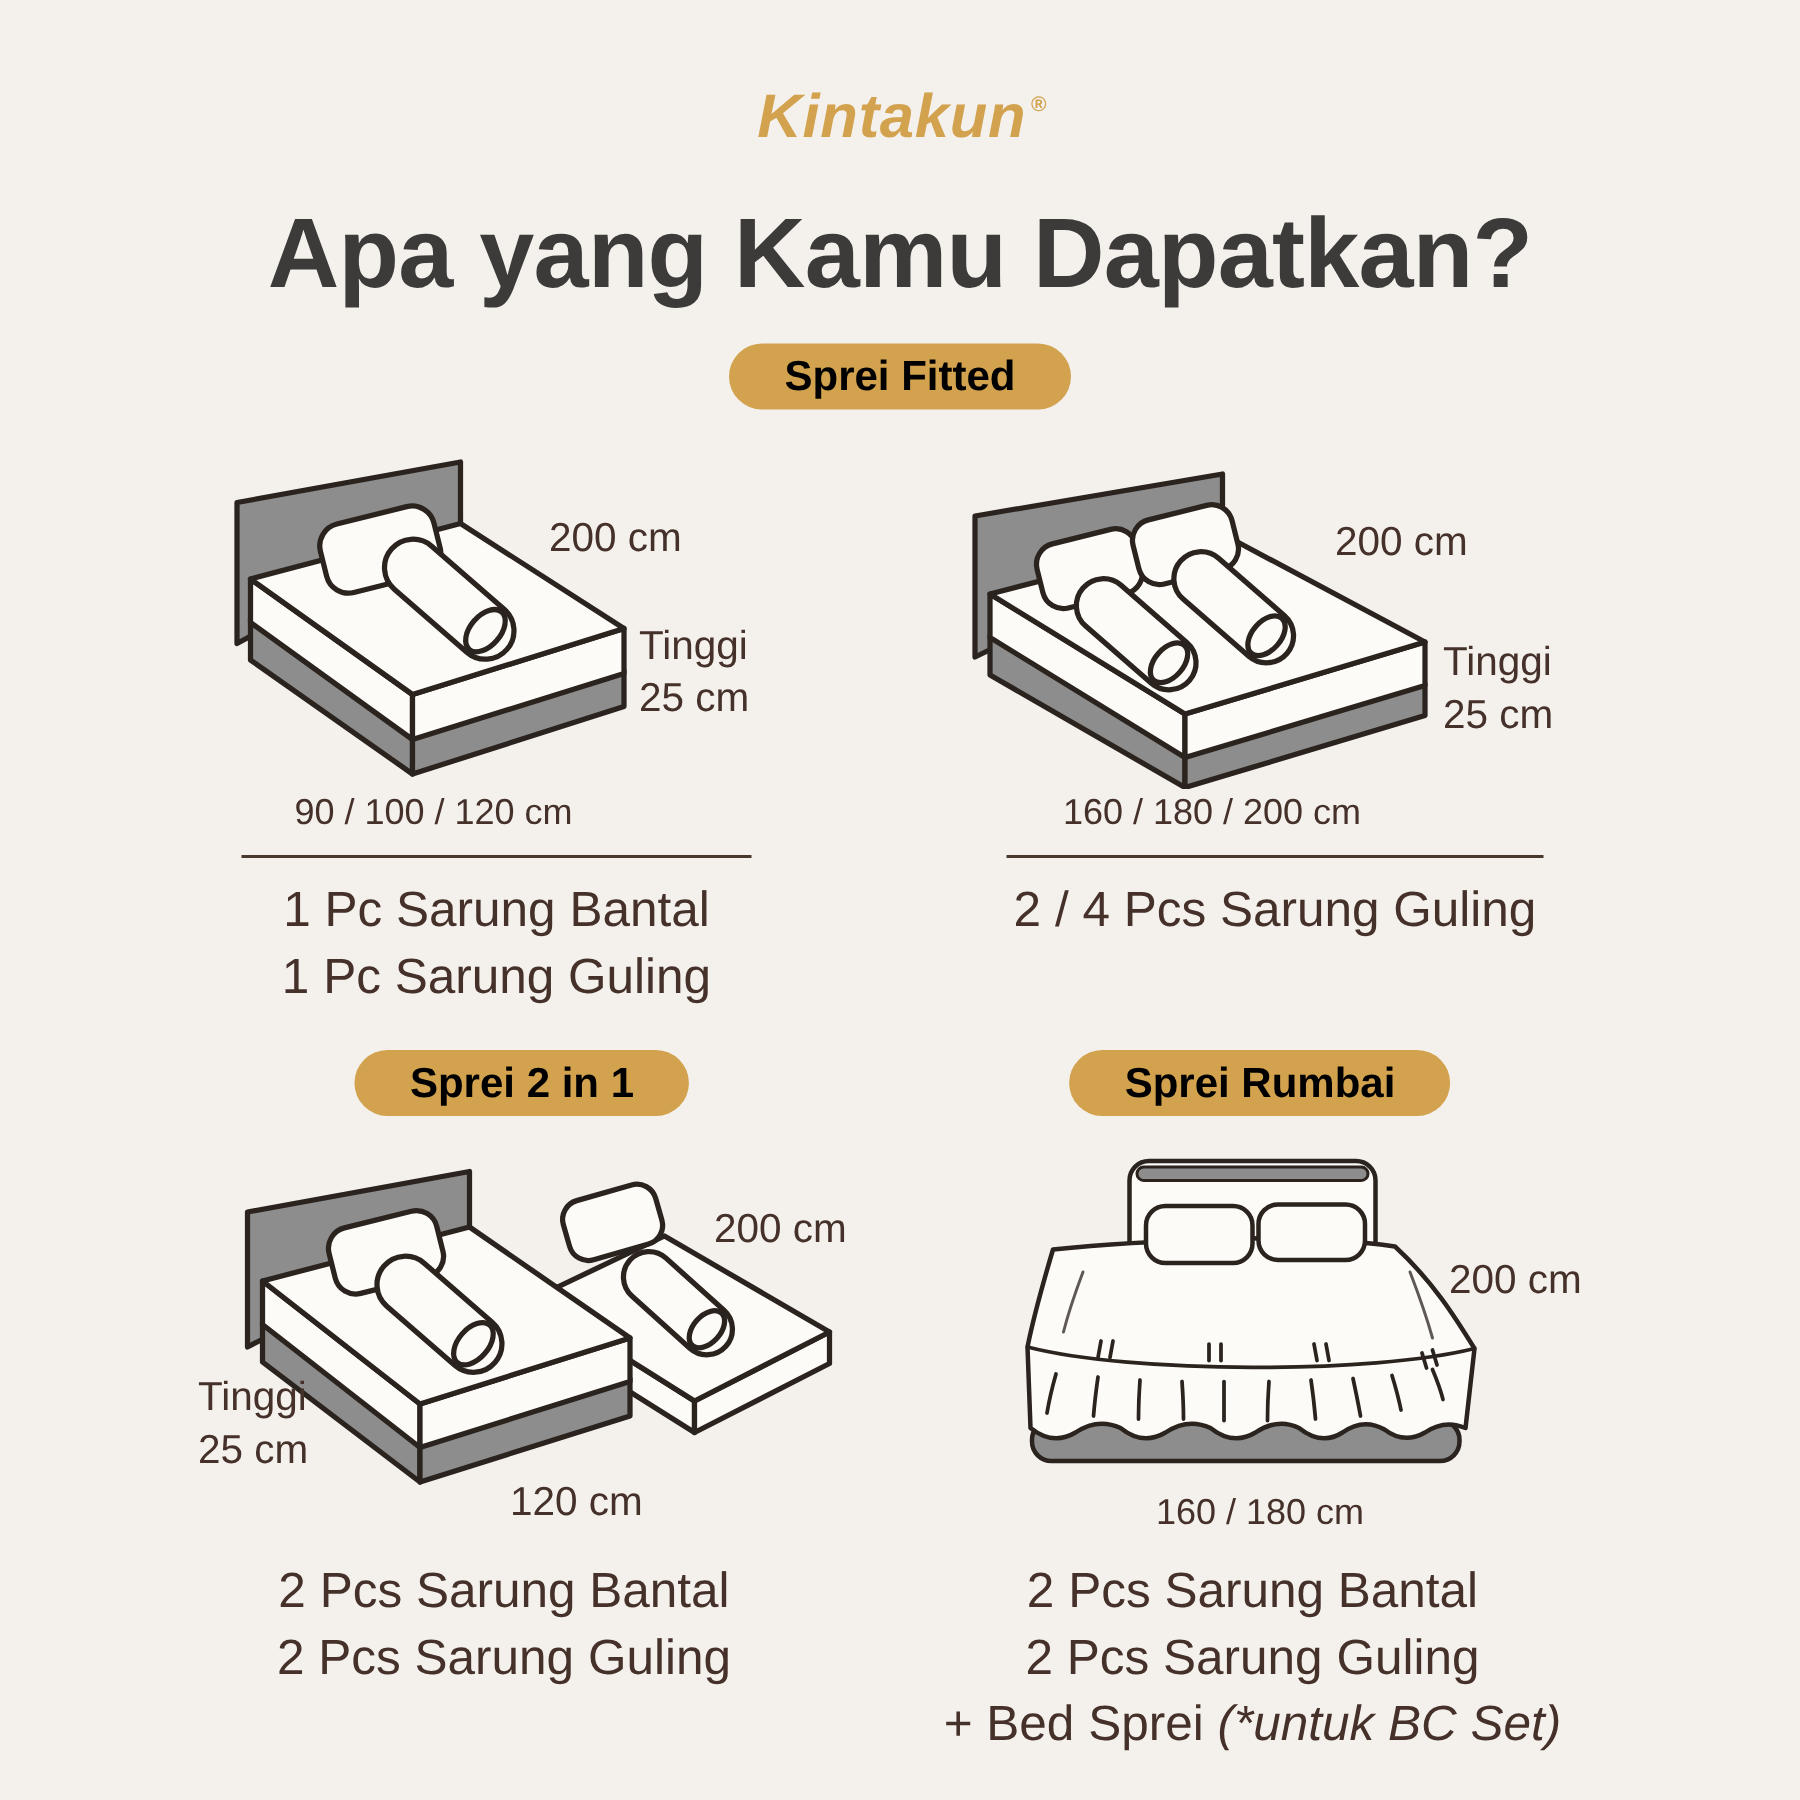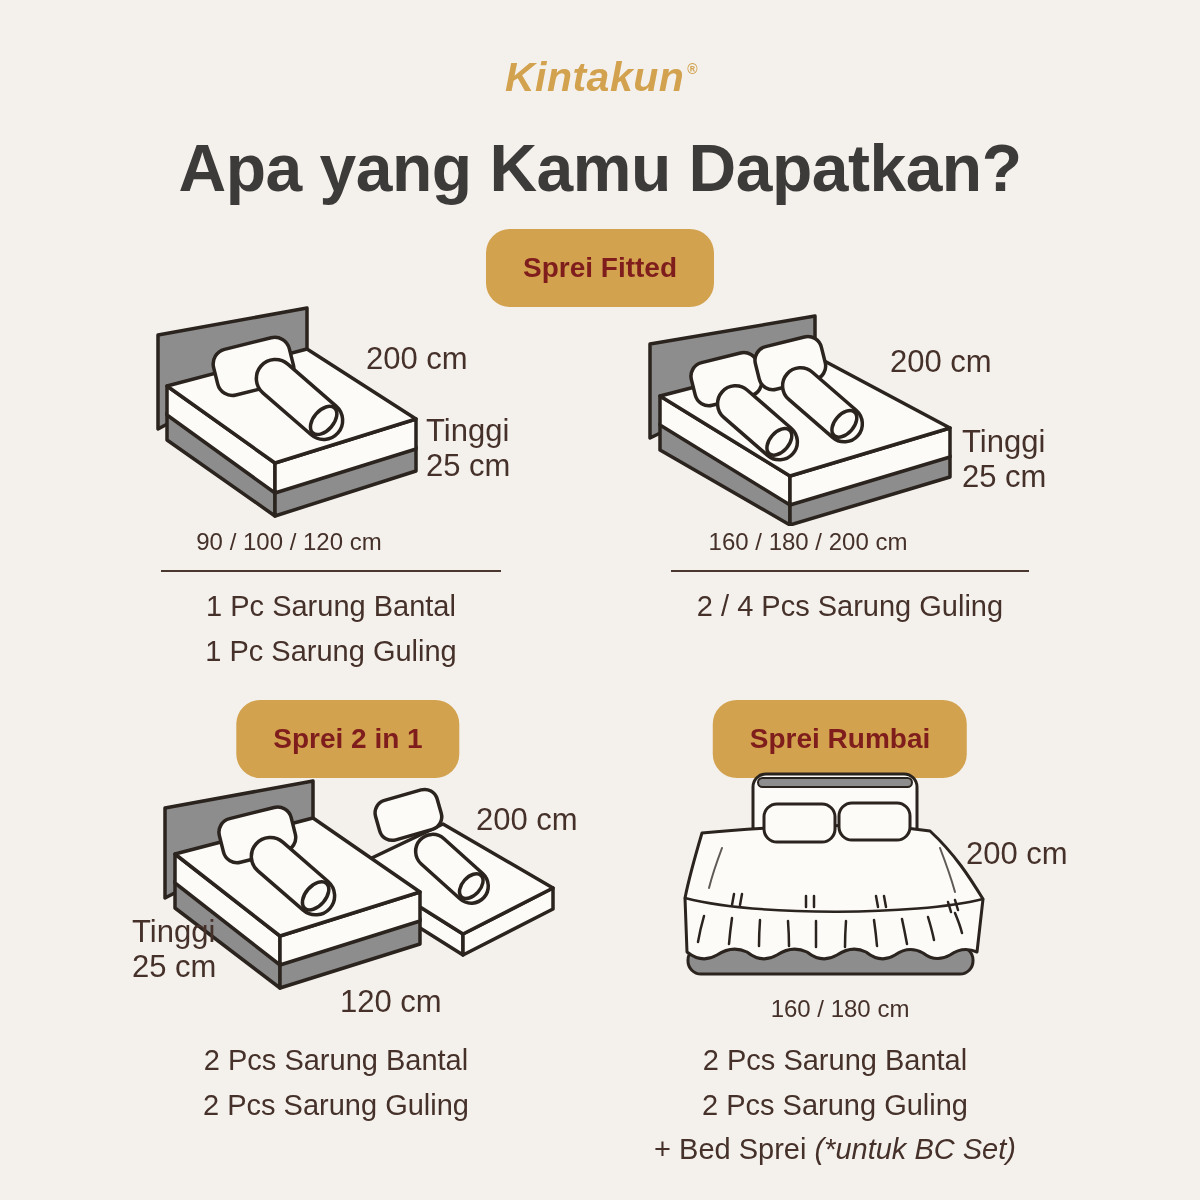--- a/index.html
+++ b/index.html
@@ -14,32 +14,32 @@
     font-size:41px; font-weight:700; font-style:italic; color:#D2A24E;
     letter-spacing:0.5px; white-space:nowrap;
   }
   .logo .reg { font-size:14px; font-style:normal; position:relative; top:-17px; left:3px; }
   .title {
     position:absolute; top:114px; left:0; width:100%; text-align:center;
     font-size:66px; font-weight:700; color:#3D3B3A; letter-spacing:-0.5px;
   }
   .badge {
     position:absolute; transform:translateX(-50%);
-    background:#D2A24E; color:#7f1d1d; font-weight:700; font-size:28px;
-    line-height:44px; padding:17px 37px; border-radius:24px; white-space:nowrap;
+    background:#D2A24E; color:#000000; font-weight:700; font-size:28px;
+    line-height:44px; padding:0 37px; border-radius:24px; white-space:nowrap;
   }
   .illus { position:absolute; }
   .illus svg { position:absolute; left:0; top:0; width:100%; height:100%; }
-  .dim { position:absolute; font-size:31px; line-height:35px; color:#45312A; white-space:nowrap; }
+  .dim { position:absolute; font-size:27px; line-height:35px; color:#45312A; white-space:nowrap; }
   .tblock { position:absolute; text-align:center; color:#45312A; }
   .sizes { font-size:24px; line-height:34px; }
   .shift { transform:translateX(-42px); }
   .tb-top .sizes { margin-bottom:11px; }
   .divider { height:2px; background:#4A372E; margin:0 auto 12px auto; }
-  .item { font-size:29px; line-height:44.5px; white-space:nowrap; }
+  .item { font-size:33px; line-height:44.5px; white-space:nowrap; }
   .it { font-style:italic; }
 </style>
 </head>
 <body>
 
 <div class="canvas">
 
   <div class="logo"><span>Kintakun</span><span class="reg">®</span></div>
 
   <div class="title">Apa yang Kamu Dapatkan?</div>

